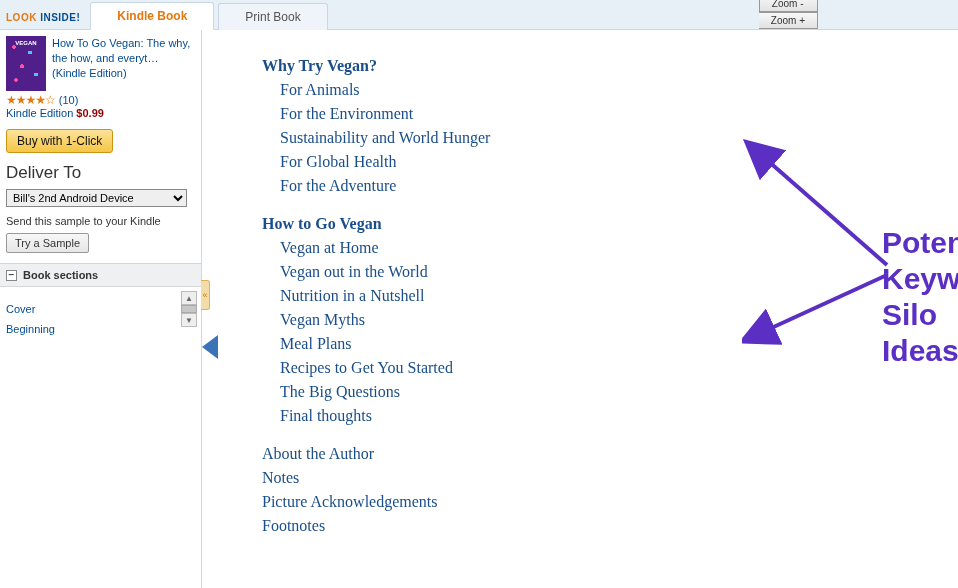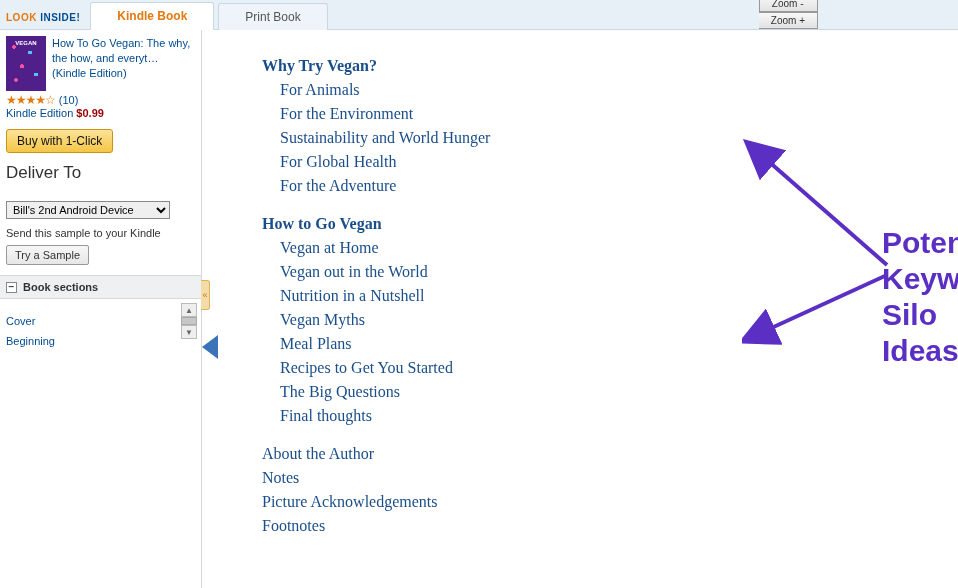--- a/index.html
+++ b/index.html
@@ -125,21 +125,21 @@
     background: linear-gradient(#fde39a,#f5c645);
     border: 1px solid #c89411;
     border-radius: 3px;
     font-size: 12px;
     color: #111;
     cursor: pointer;
     display: inline-block;
   }
   .deliver-label { padding: 4px 6px 2px; font-size: 17px; color: #333;}
   .deliver-select {
-    margin: 16px 6px 6px; width: 164px; font-size: 11px;
+    margin: 4px 6px 6px; width: 181px; font-size: 11px;
     border: 1px solid #888; background: #efefef; padding: 1px 2px;
   }
   .sample-label { padding: 2px 6px; font-size: 11px; }
   .sample-btn {
     margin: 4px 6px 10px;
     padding: 3px 8px;
     border: 1px solid #999;
     background: linear-gradient(#f7f7f7,#e6e6e6);
     font-size: 11px;
     cursor: pointer;

